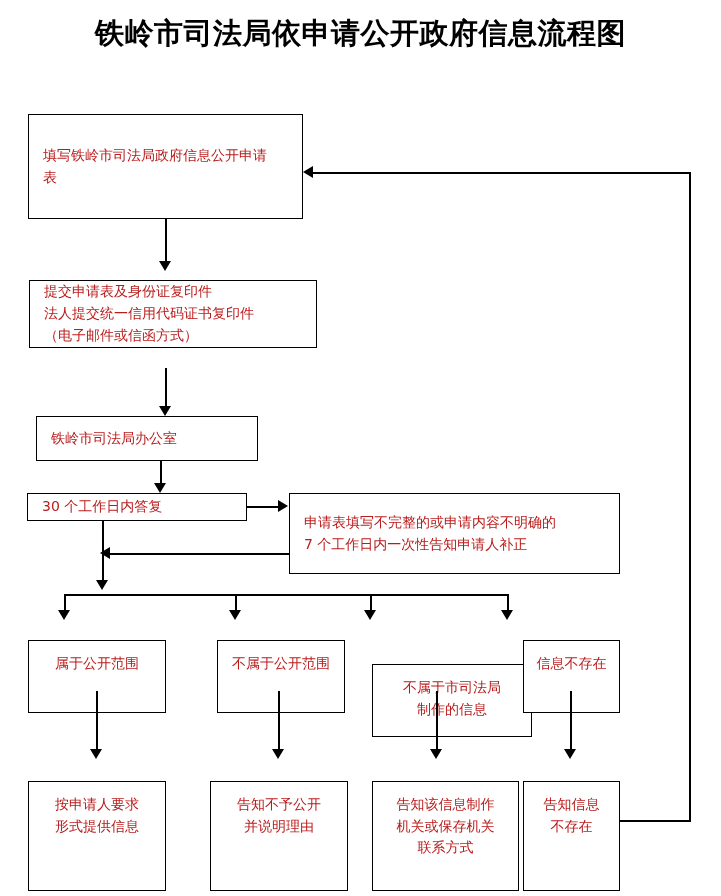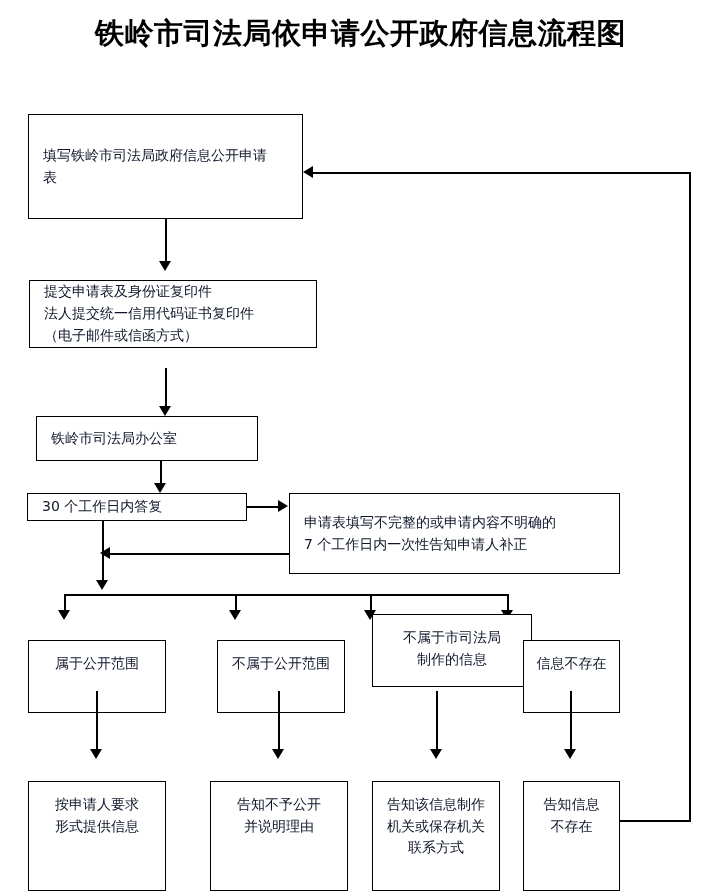--- a/index.html
+++ b/index.html
@@ -27,21 +27,21 @@
     font-weight: bold;
     letter-spacing: 0.5px;
     color: #000000;
     font-family: "DejaVu Sans", "Liberation Sans", sans-serif;
   }
   .box {
     position: absolute;
     box-sizing: border-box;
     border: 1.6px solid #000000;
     background: #ffffff;
-    color: #0f172a;
+    color: #b91c1c;
     font-size: 14px;
     line-height: 1.55;
     display: flex;
     flex-direction: column;
     justify-content: center;
     white-space: pre-line;
   }
   .box.left-text {
     align-items: flex-start;
     padding-left: 14px;
@@ -164,21 +164,21 @@
   <div class="arrow-down" style="left:501px; top:610px;"></div>
 
   <div class="box center-text top-text" style="left:28px; top:618px; width:138px; height:73px;">
     <span class="box-label">属于公开范围</span>
   </div>
 
   <div class="box center-text top-text" style="left:217px; top:618px; width:128px; height:73px;">
     <span class="box-label">不属于公开范围</span>
   </div>
 
-  <div class="box center-text top-text" style="left:372px; top:592px; width:160px; height:73px;">
+  <div class="box center-text top-text" style="left:372px; top:642px; width:160px; height:73px;">
     <span class="box-label">不属于市司法局
 制作的信息</span>
   </div>
 
   <div class="box center-text top-text" style="left:523px; top:618px; width:97px; height:73px;">
     <span class="box-label">信息不存在</span>
   </div>
 
   <div class="vline" style="left:96px; top:691px; height:60px;"></div>
   <div class="arrow-down" style="left:90px; top:749px;"></div>
@@ -195,21 +195,21 @@
   <div class="box center-text top-text" style="left:28px; top:759px; width:138px; height:110px;">
     <span class="box-label">按申请人要求
 形式提供信息</span>
   </div>
 
   <div class="box center-text top-text" style="left:210px; top:759px; width:138px; height:110px;">
     <span class="box-label">告知不予公开
 并说明理由</span>
   </div>
 
-  <div class="box center-text top-text" style="left:372px; top:759px; width:128px; height:110px;">
+  <div class="box center-text top-text" style="left:372px; top:759px; width:147px; height:110px;">
     <span class="box-label">告知该信息制作
 机关或保存机关
 联系方式</span>
   </div>
 
   <div class="box center-text top-text" style="left:523px; top:759px; width:97px; height:110px;">
     <span class="box-label">告知信息
 不存在</span>
   </div>
 

